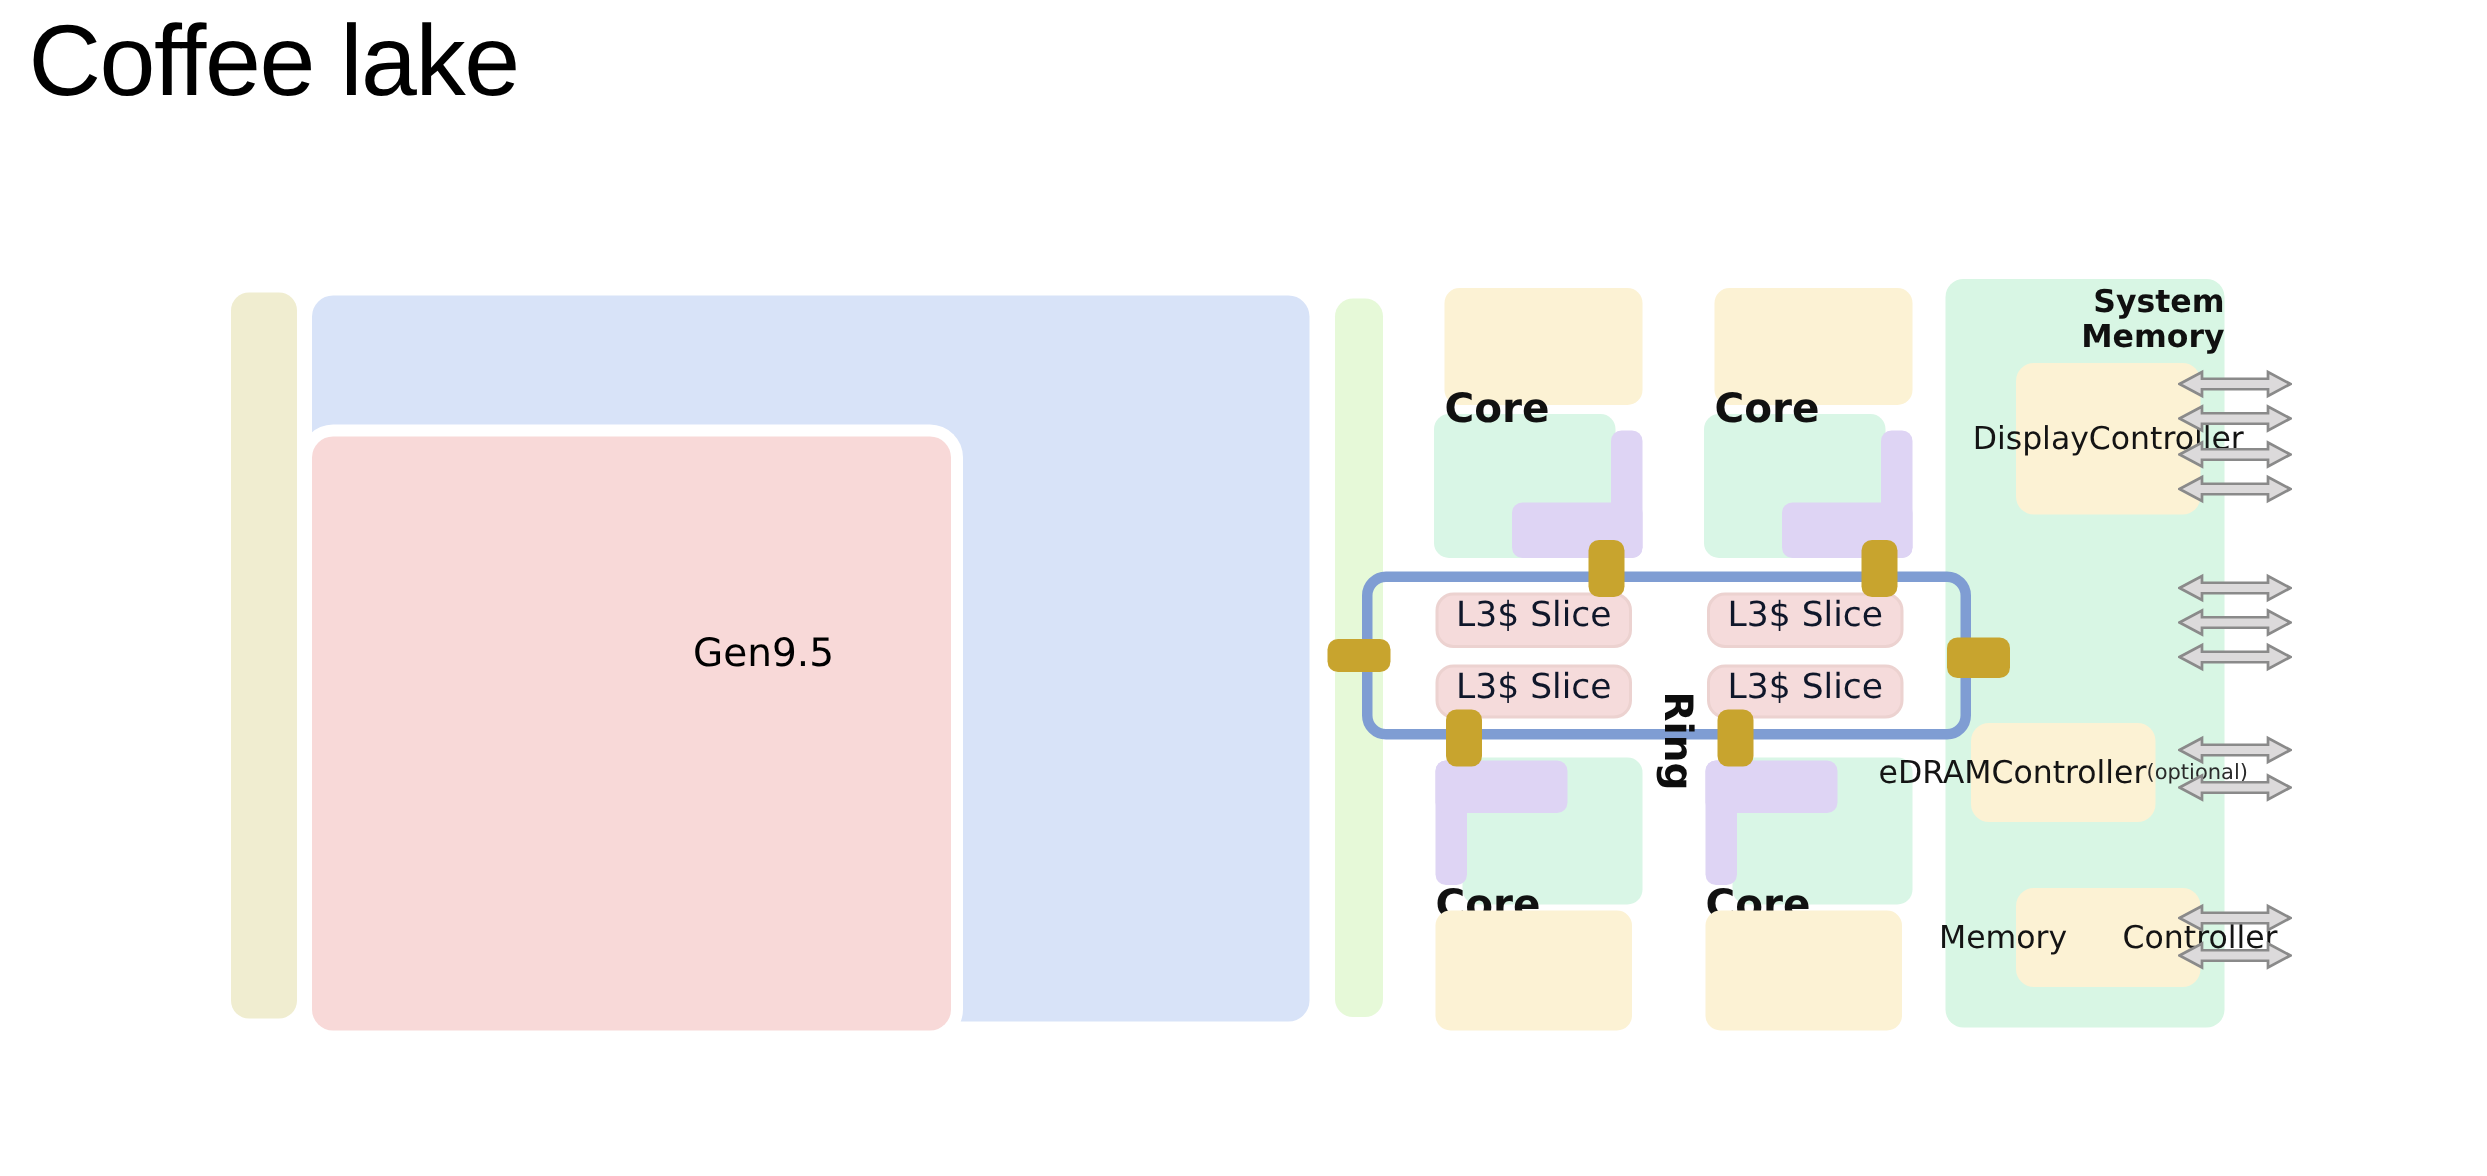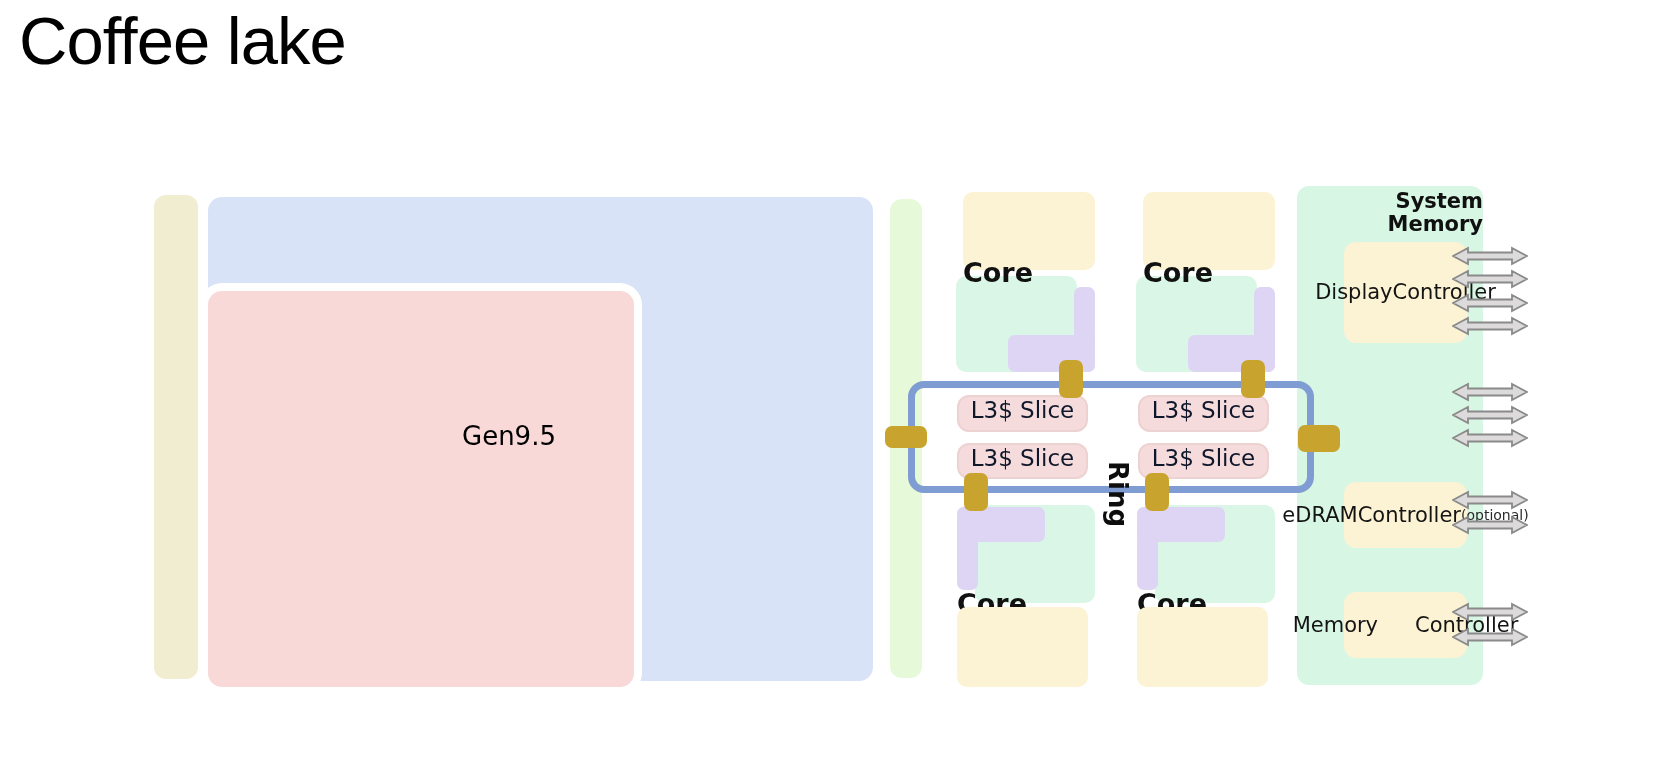--- a/index.html
+++ b/index.html
@@ -107,21 +107,21 @@
 
   <div class="abs sa-title" style="left:1297px;top:190px;width:186px;">
     <div>System</div>
     <div>Memory</div>
   </div>
 
   <div class="abs sa-block" style="left:1344px;top:242px;width:123px;height:101px;">
     <div>Display</div>
     <div>Controller</div>
   </div>
-  <div class="abs sa-block" style="left:1344px;top:482px;width:123px;height:66px;">
+  <div class="abs sa-block" style="left:1314px;top:482px;width:123px;height:66px;">
     <div>eDRAM</div>
     <div>Controller</div>
     <div class="sa-note">(optional)</div>
   </div>
   <div class="abs sa-block" style="left:1344px;top:592px;width:123px;height:66px;gap:37px;">
     <div>Memory</div>
     <div>Controller</div>
   </div>
 
   <svg class="arrow" style="top:246px;" width="76" height="20" viewBox="0 0 76 20">

